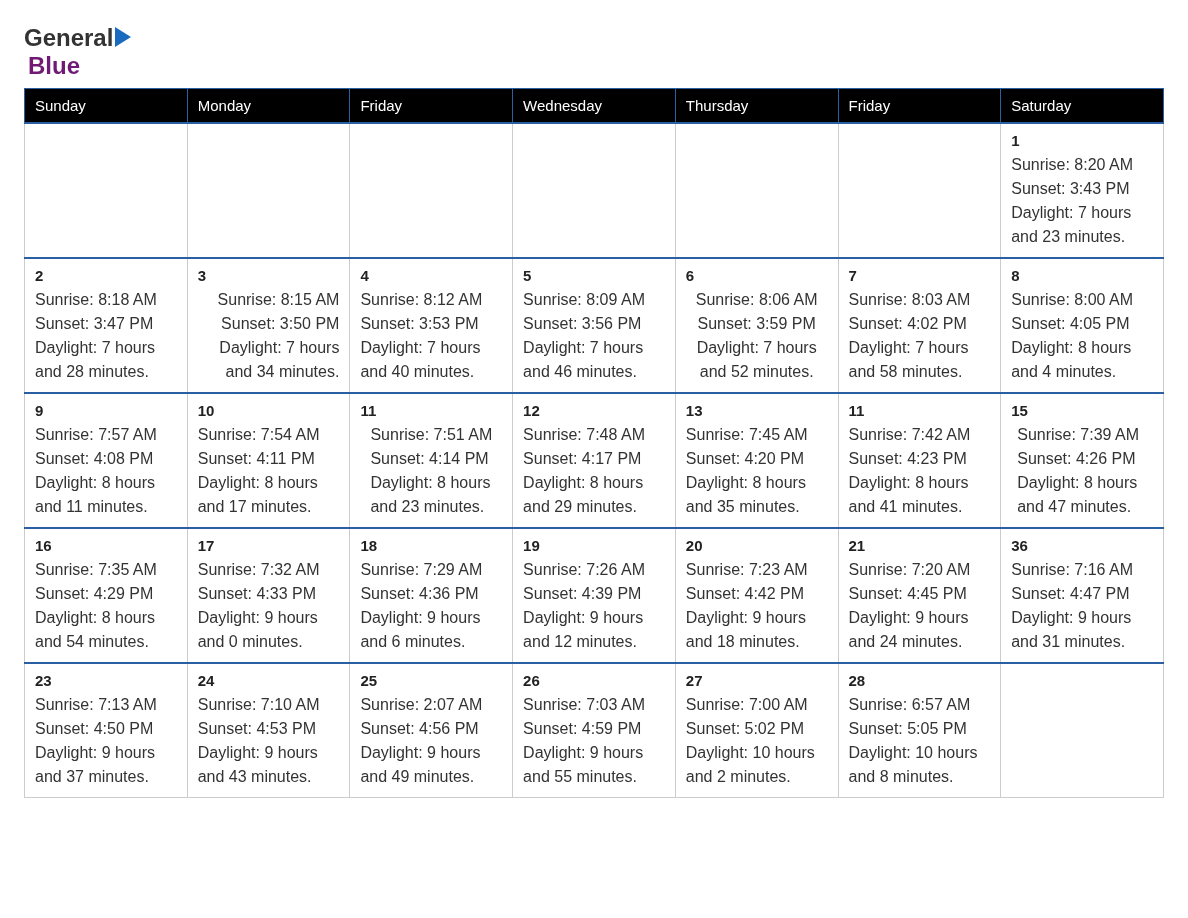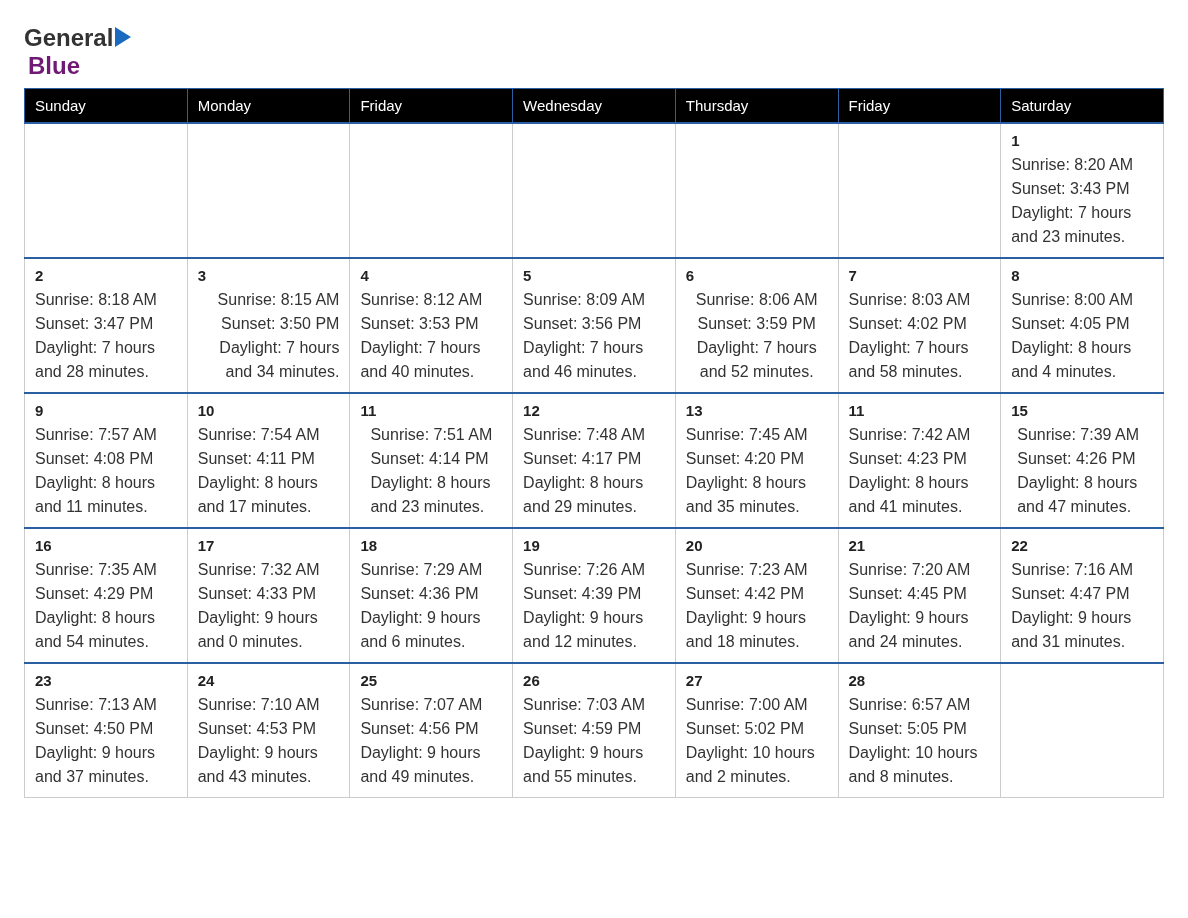--- a/index.html
+++ b/index.html
@@ -269,42 +269,42 @@
 Sunset: 4:42 PM
 Daylight: 9 hours and 18 minutes.</div>
         </td>
         <td>
           <span class="day-number">21</span>
           <div class="day-info" style="white-space: pre-line;">Sunrise: 7:20 AM
 Sunset: 4:45 PM
 Daylight: 9 hours and 24 minutes.</div>
         </td>
         <td>
-          <span class="day-number">22</span>
+          <span class="day-number">36</span>
           <div class="day-info" style="white-space: pre-line;">Sunrise: 7:16 AM
 Sunset: 4:47 PM
 Daylight: 9 hours and 31 minutes.</div>
         </td>
       </tr>
       <tr>
         <td>
           <span class="day-number">23</span>
           <div class="day-info" style="white-space: pre-line;">Sunrise: 7:13 AM
 Sunset: 4:50 PM
 Daylight: 9 hours and 37 minutes.</div>
         </td>
         <td>
           <span class="day-number">24</span>
           <div class="day-info" style="white-space: pre-line;">Sunrise: 7:10 AM
 Sunset: 4:53 PM
 Daylight: 9 hours and 43 minutes.</div>
         </td>
         <td>
           <span class="day-number">25</span>
-          <div class="day-info" style="white-space: pre-line;">Sunrise: 7:07 AM
+          <div class="day-info" style="white-space: pre-line;">Sunrise: 2:07 AM
 Sunset: 4:56 PM
 Daylight: 9 hours and 49 minutes.</div>
         </td>
         <td>
           <span class="day-number">26</span>
           <div class="day-info" style="white-space: pre-line;">Sunrise: 7:03 AM
 Sunset: 4:59 PM
 Daylight: 9 hours and 55 minutes.</div>
         </td>
         <td>

